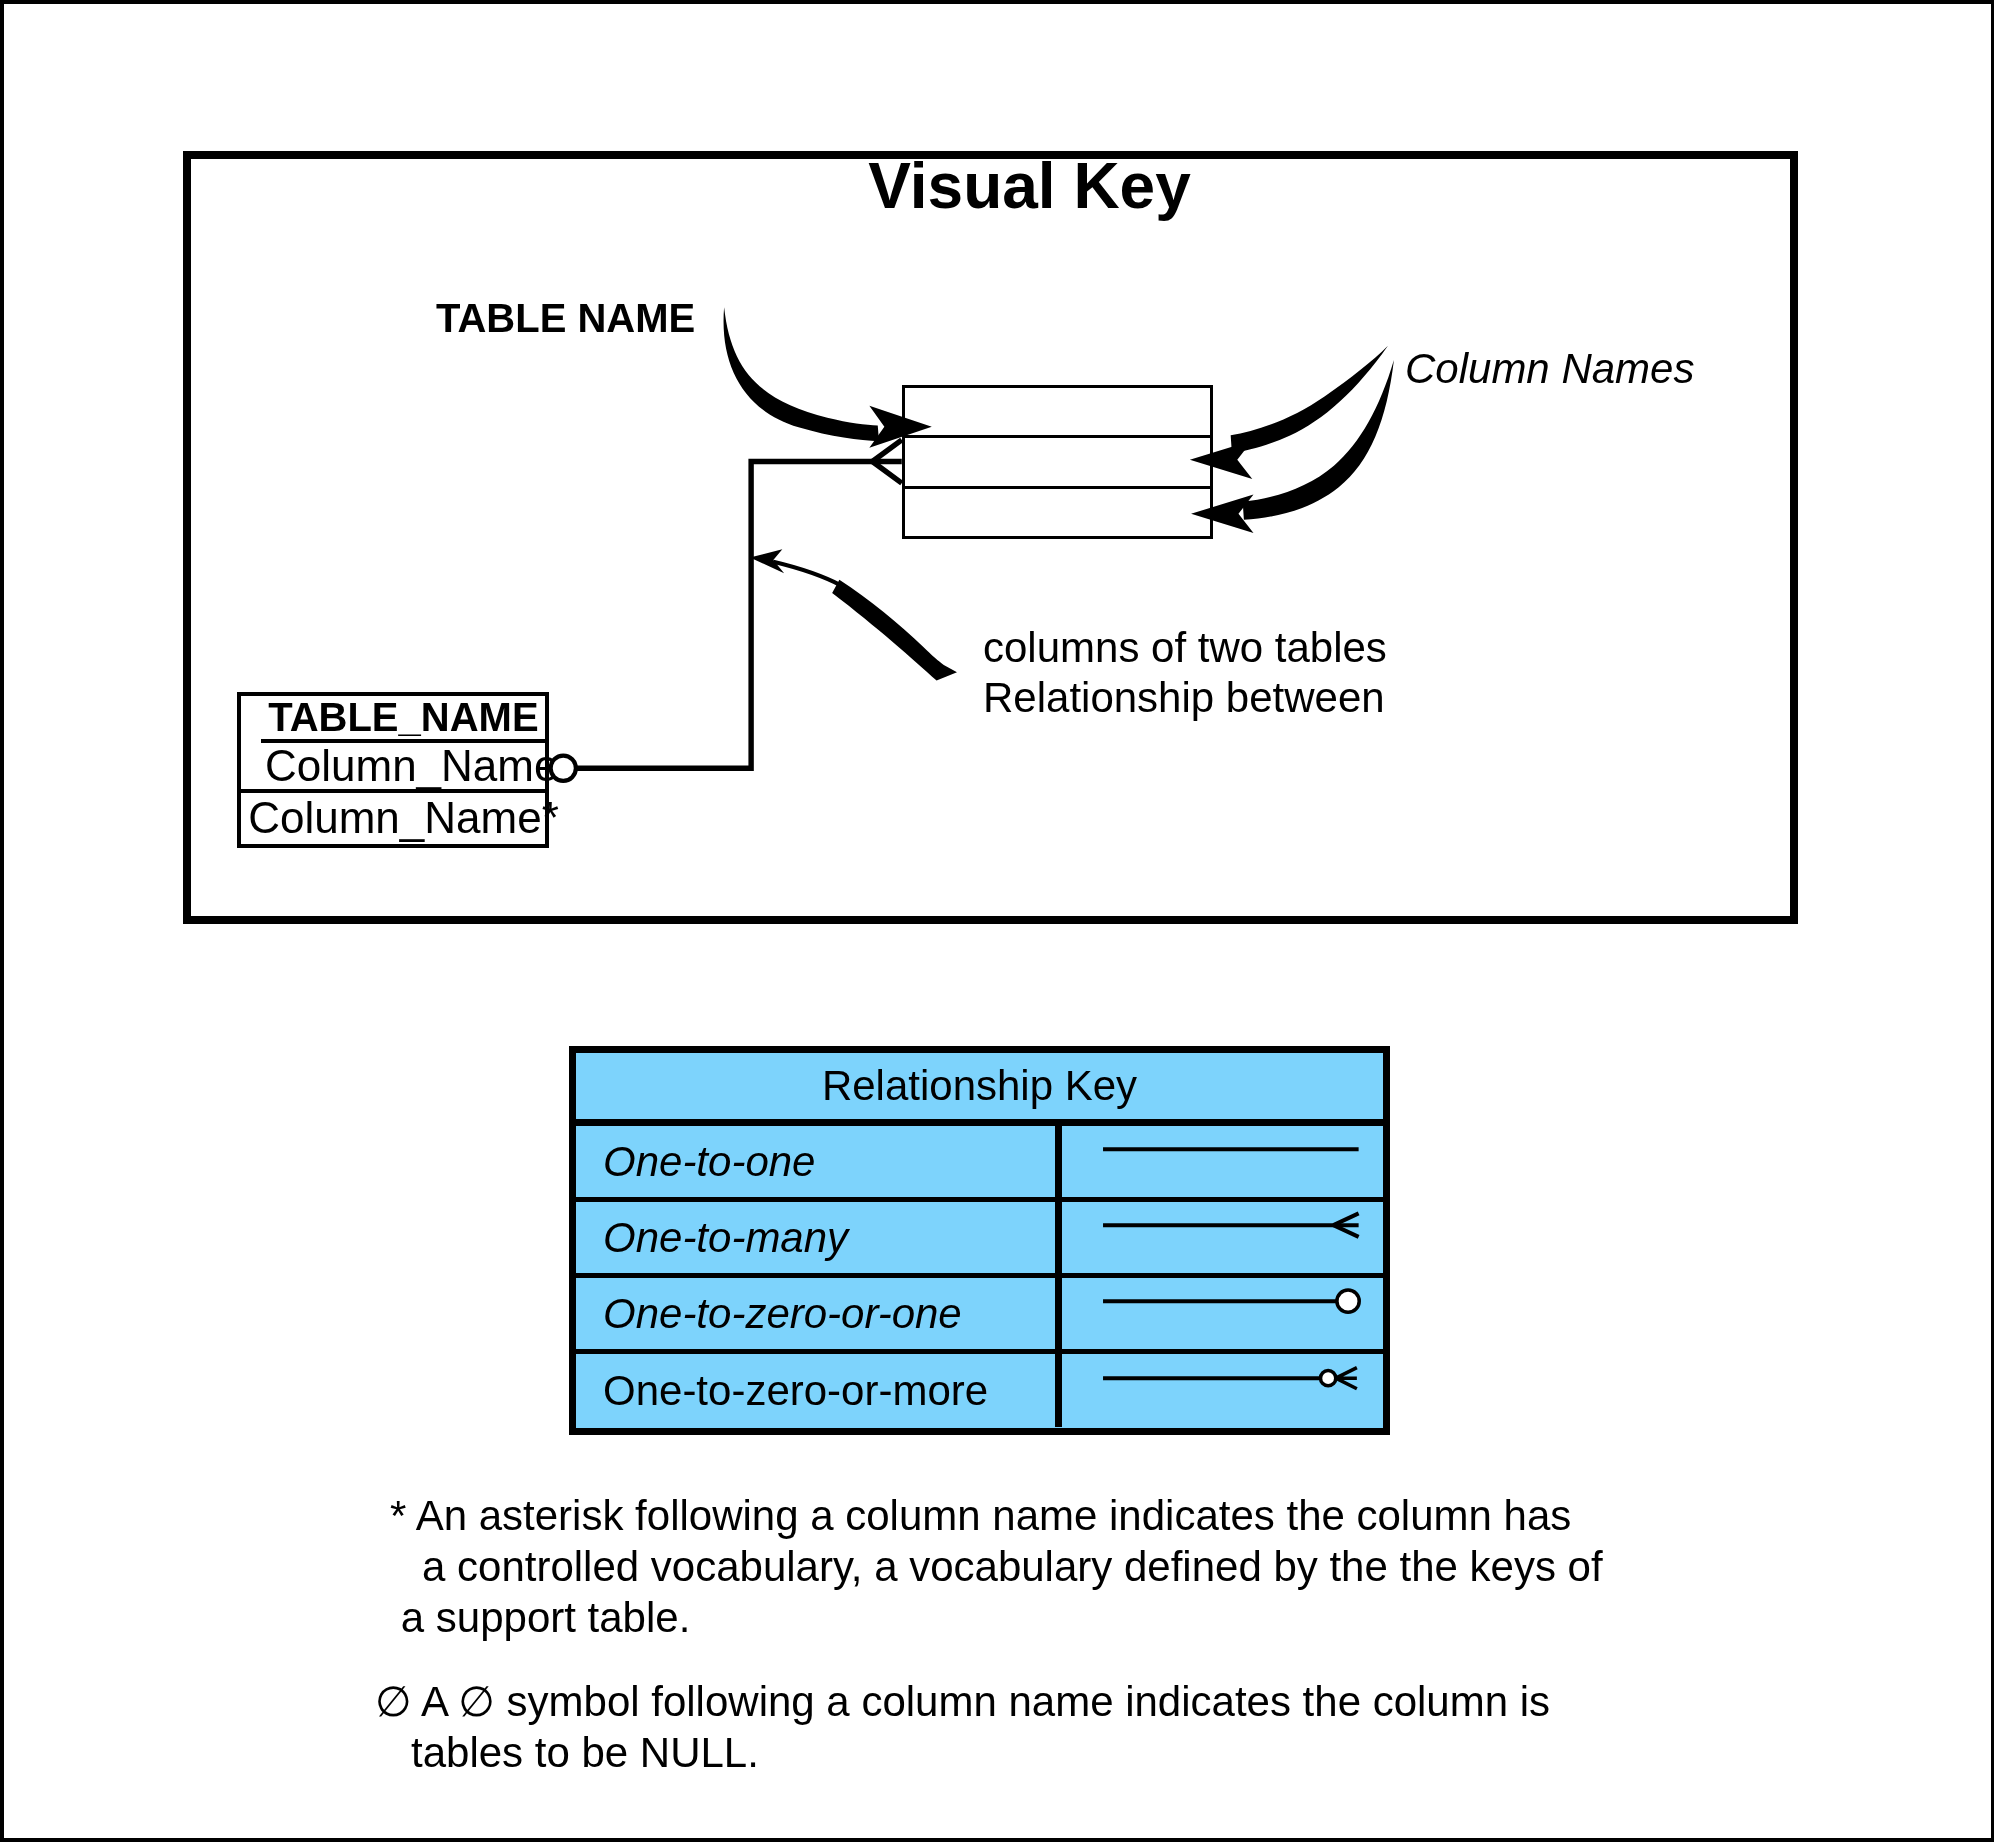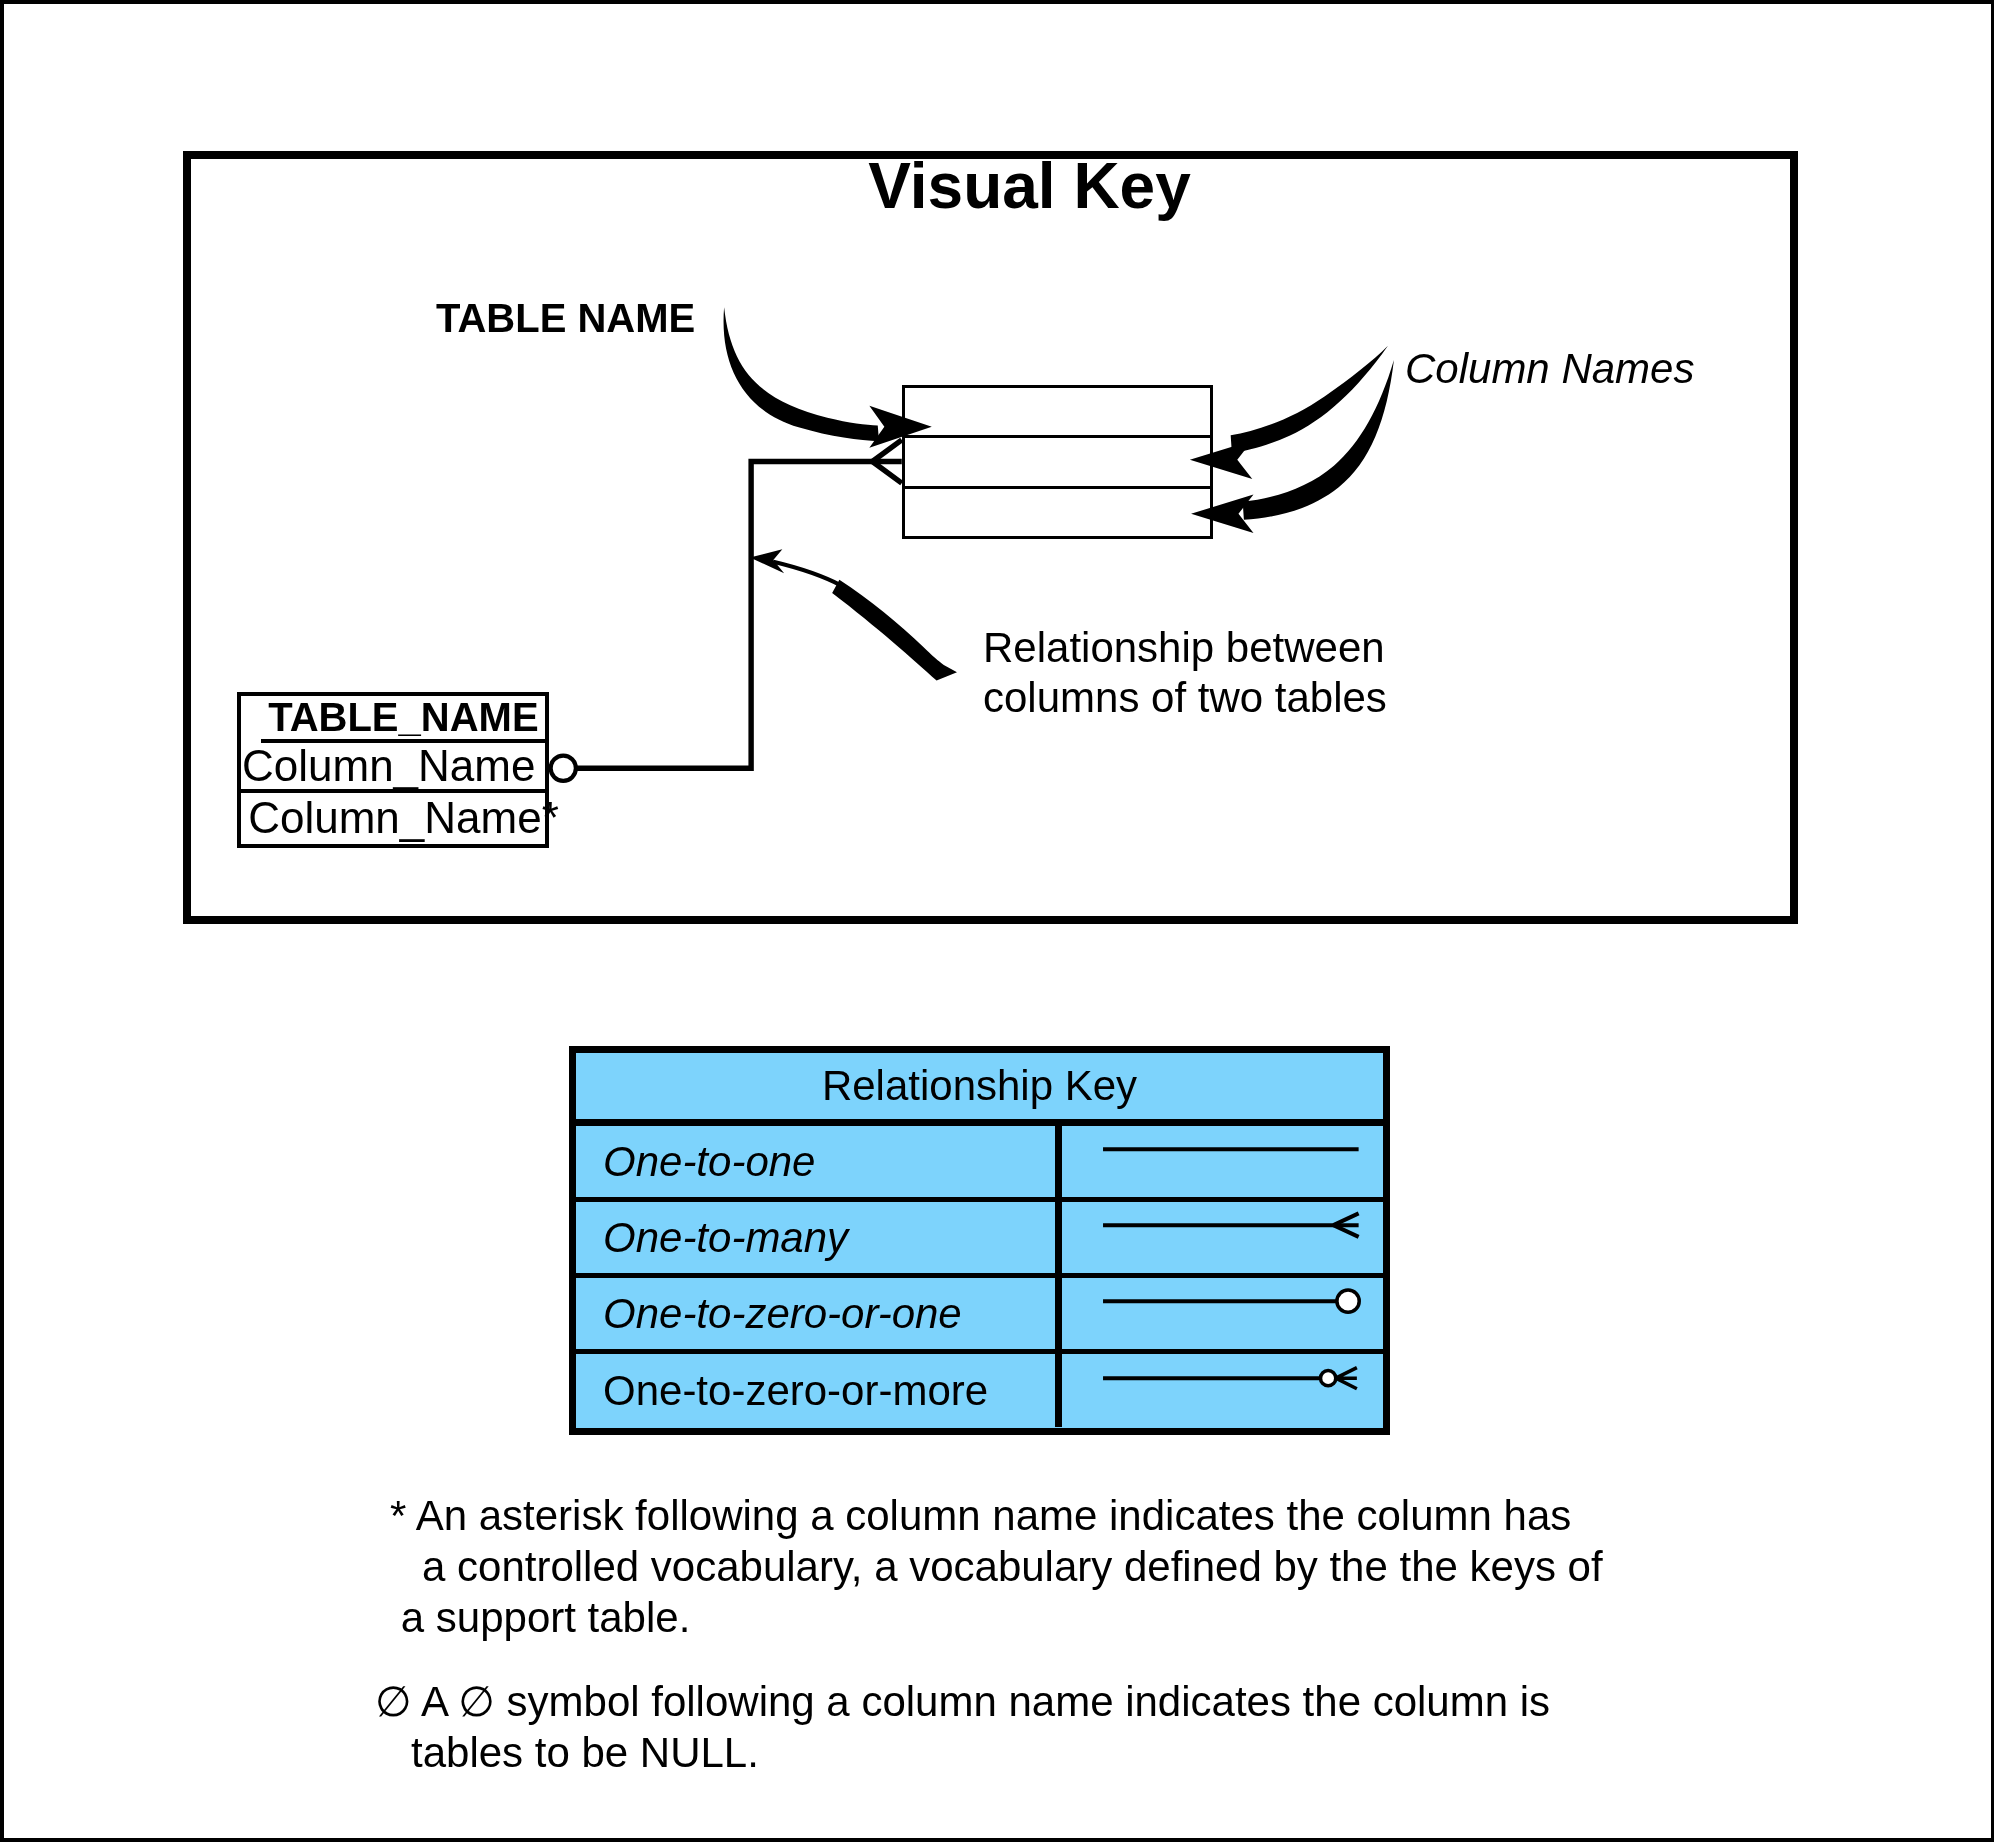--- a/index.html
+++ b/index.html
@@ -46,21 +46,21 @@
   .main-table{
     position:absolute;left:237px;top:692px;width:312px;
     border:4.2px solid #000;box-sizing:border-box;background:#fff;
   }
   .main-table .hdr{
     height:43px;line-height:43px;border-bottom:4.2px solid #000;
     font-size:40px;font-weight:700;padding-left:7.2px;white-space:nowrap;margin-left:20px;
   }
   .main-table .r1{
     height:46px;line-height:46px;border-bottom:4.2px solid #000;
-    font-size:44px;padding-left:1px;white-space:nowrap;
+    font-size:44px;padding-left:24px;white-space:nowrap;
   }
   .main-table .r2{
     height:51px;line-height:49px;
     font-size:44px;padding-left:7.2px;white-space:nowrap;
   }
   
   .connectors{
     position:absolute;left:0;top:0;width:1995px;height:1842px;
     pointer-events:none;
   }
@@ -105,22 +105,22 @@
 
 <div class="vk-box"></div>
 
 <div class="vk-title">Visual Key</div>
 
 <div class="lbl-table-name">TABLE NAME</div>
 
 <div class="lbl-column-names">Column Names</div>
 
 <div class="lbl-relationship">
+  <div>columns of two tables</div>
   <div>Relationship between</div>
-  <div>columns of two tables</div>
 </div>
 
 <div class="mini-table">
   <div class="mrow"></div>
   <div class="mrow"></div>
   <div class="mrow"></div>
 </div>
 
 <div class="main-table">
   <div class="hdr">TABLE_NAME</div>

